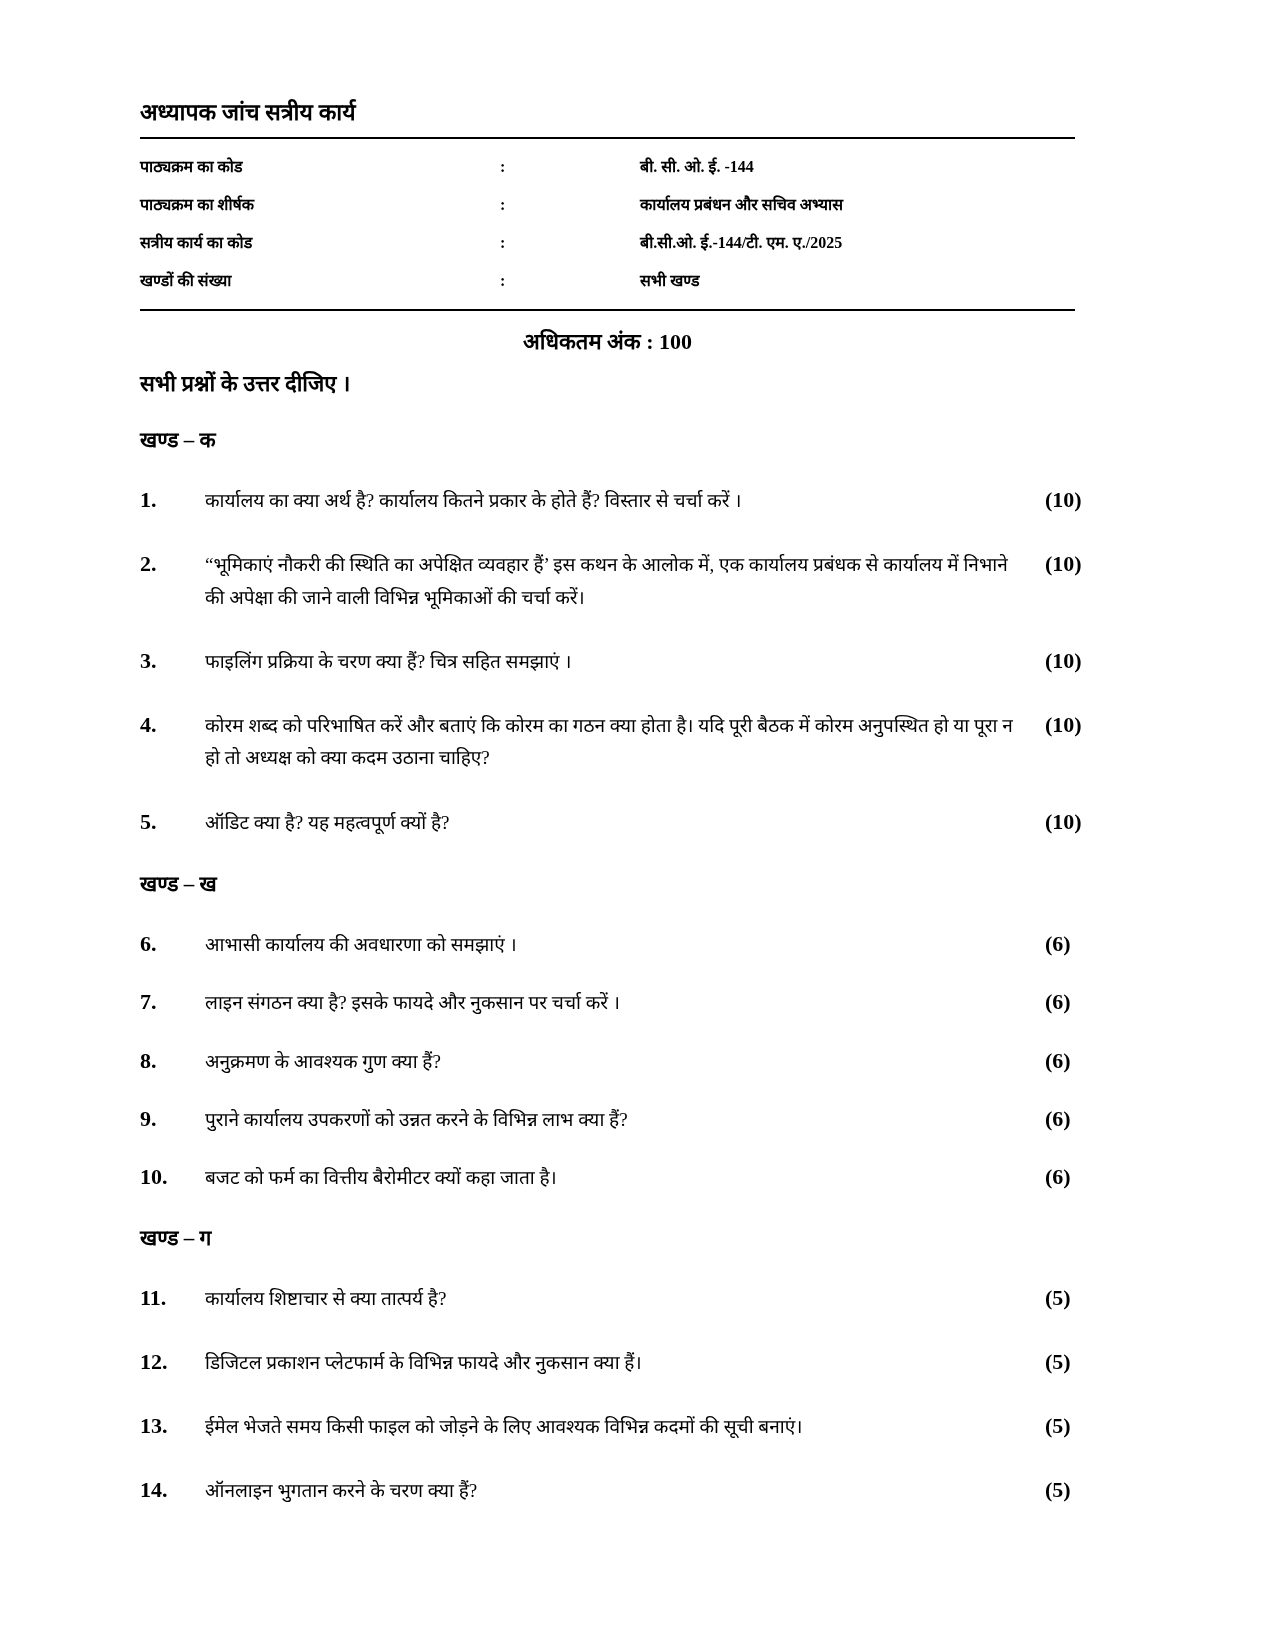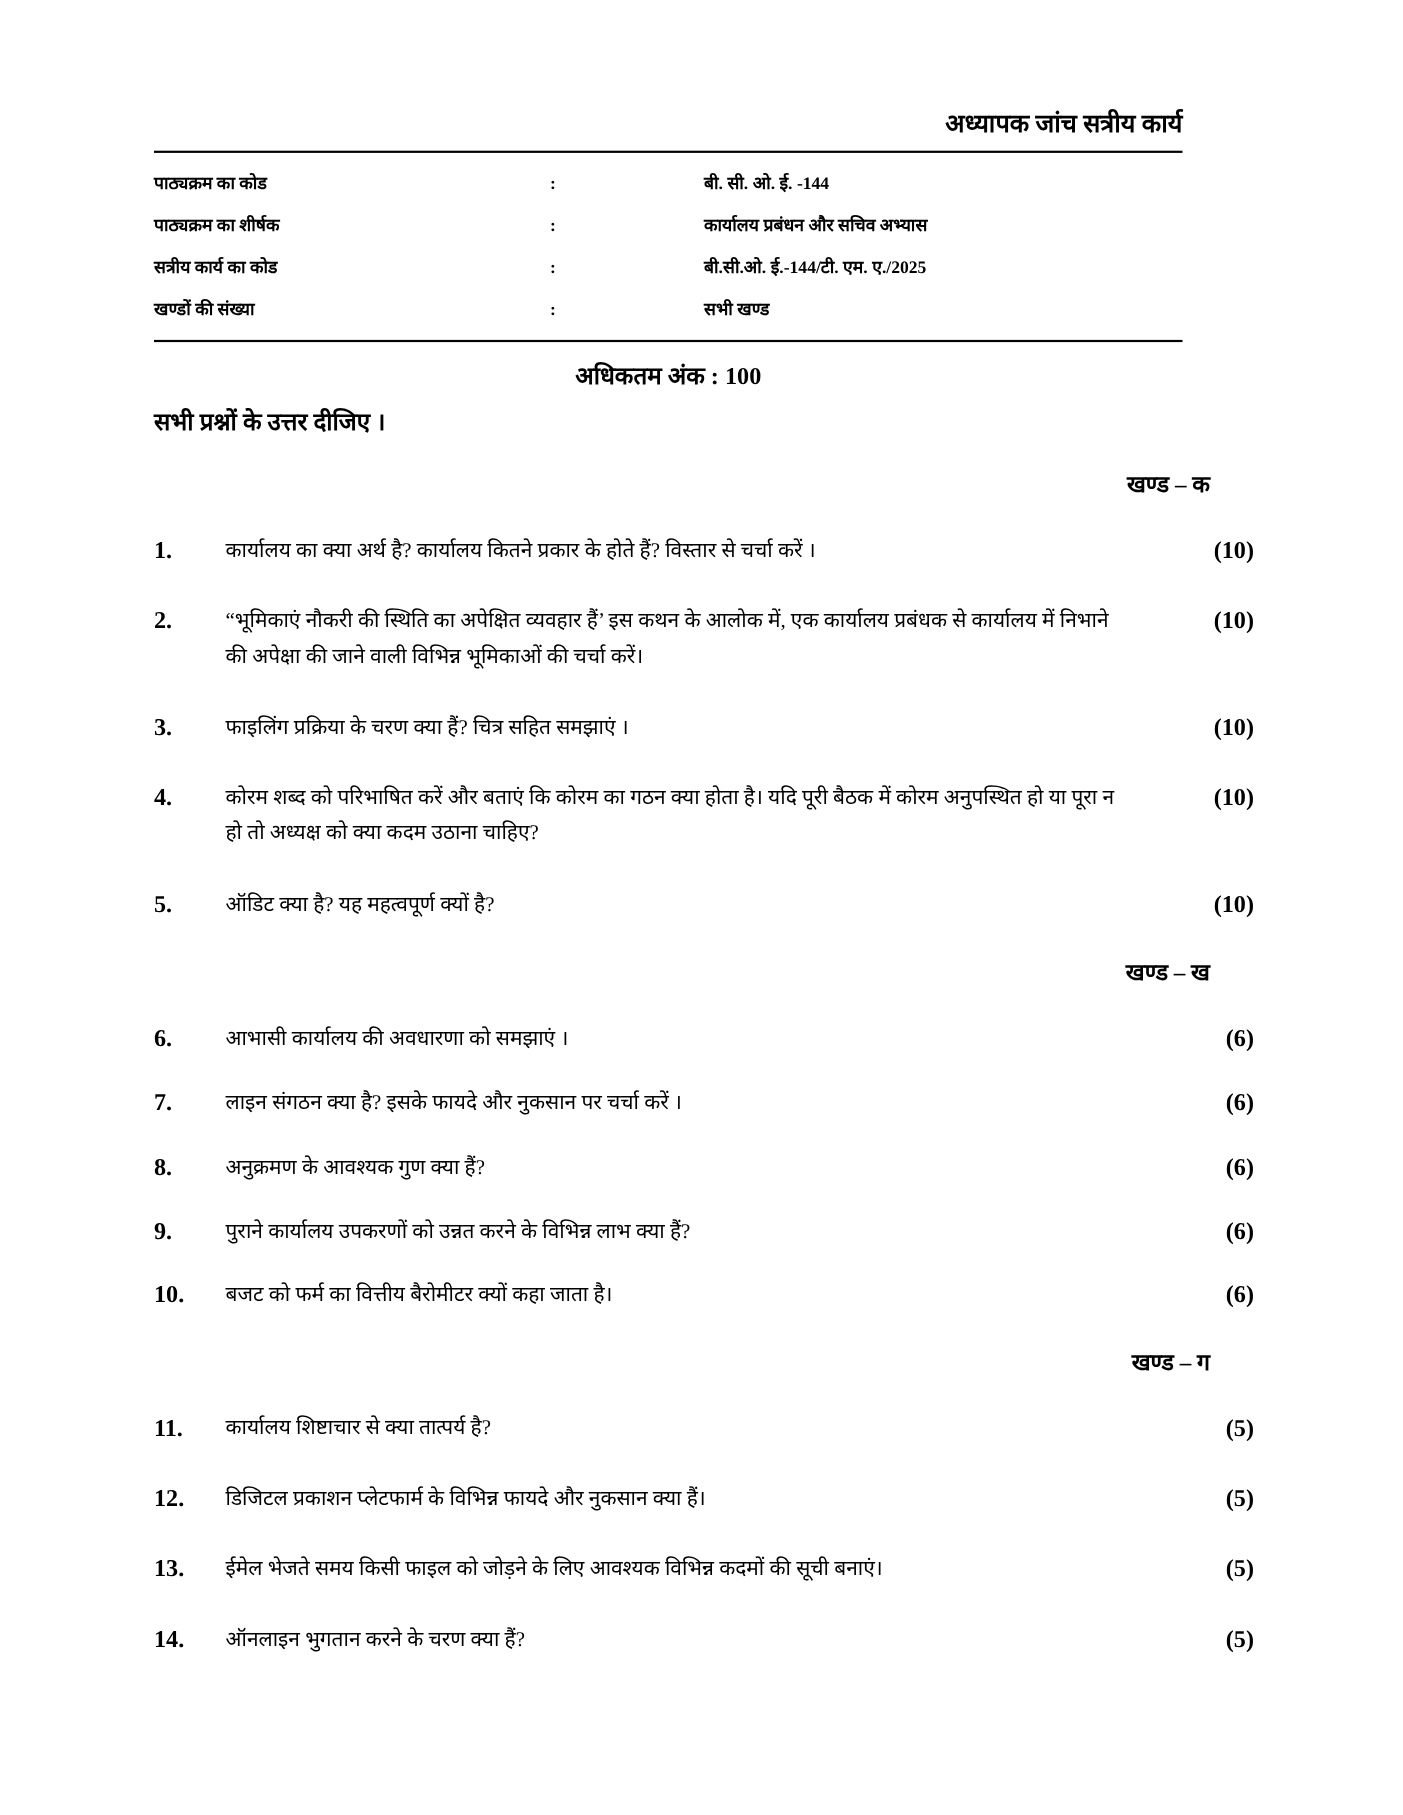--- a/index.html
+++ b/index.html
@@ -9,21 +9,21 @@
     font-family: "Liberation Serif", "DejaVu Sans", serif;
     color: #000;
   }
   .page {
     width: 1275px;
     min-height: 1650px;
     padding: 95px 135px 60px 140px;
     position: relative;
   }
   .doc-title {
-    text-align: right;
+    text-align: left;
     font-weight: bold;
     font-size: 23px;
     margin: 0 0 10px 0;
     width: 935px;
   }
   .rule {
     width: 935px;
     border: none;
     border-top: 2px solid #000;
     margin: 0;
@@ -48,21 +48,21 @@
     font-size: 22px;
     margin-top: 14px;
   }
   .instruction {
     font-weight: bold;
     font-size: 22px;
     margin-top: 12px;
   }
   .section-heading {
     width: 960px;
-    text-align: right;
+    text-align: left;
     font-weight: bold;
     font-size: 21px;
     margin: 28px 0 30px 0;
   }
   .q {
     display: grid;
     grid-template-columns: 65px 1fr 95px;
     align-items: start;
     width: 1000px;
   }
@@ -76,21 +76,21 @@
   }
   .q-text {
     font-size: 19px;
     line-height: 1.7;
     padding-right: 28px;
     padding-top: 2px;
   }
   .q-marks {
     font-weight: bold;
     font-size: 22px;
-    text-align: right;
+    text-align: left;
     line-height: 1.5;
     white-space: nowrap;
   }
 </style>
 </head>
 <body>
 
 <div class="page">
 
   <div class="doc-title">अध्यापक जांच सत्रीय कार्य</div>

